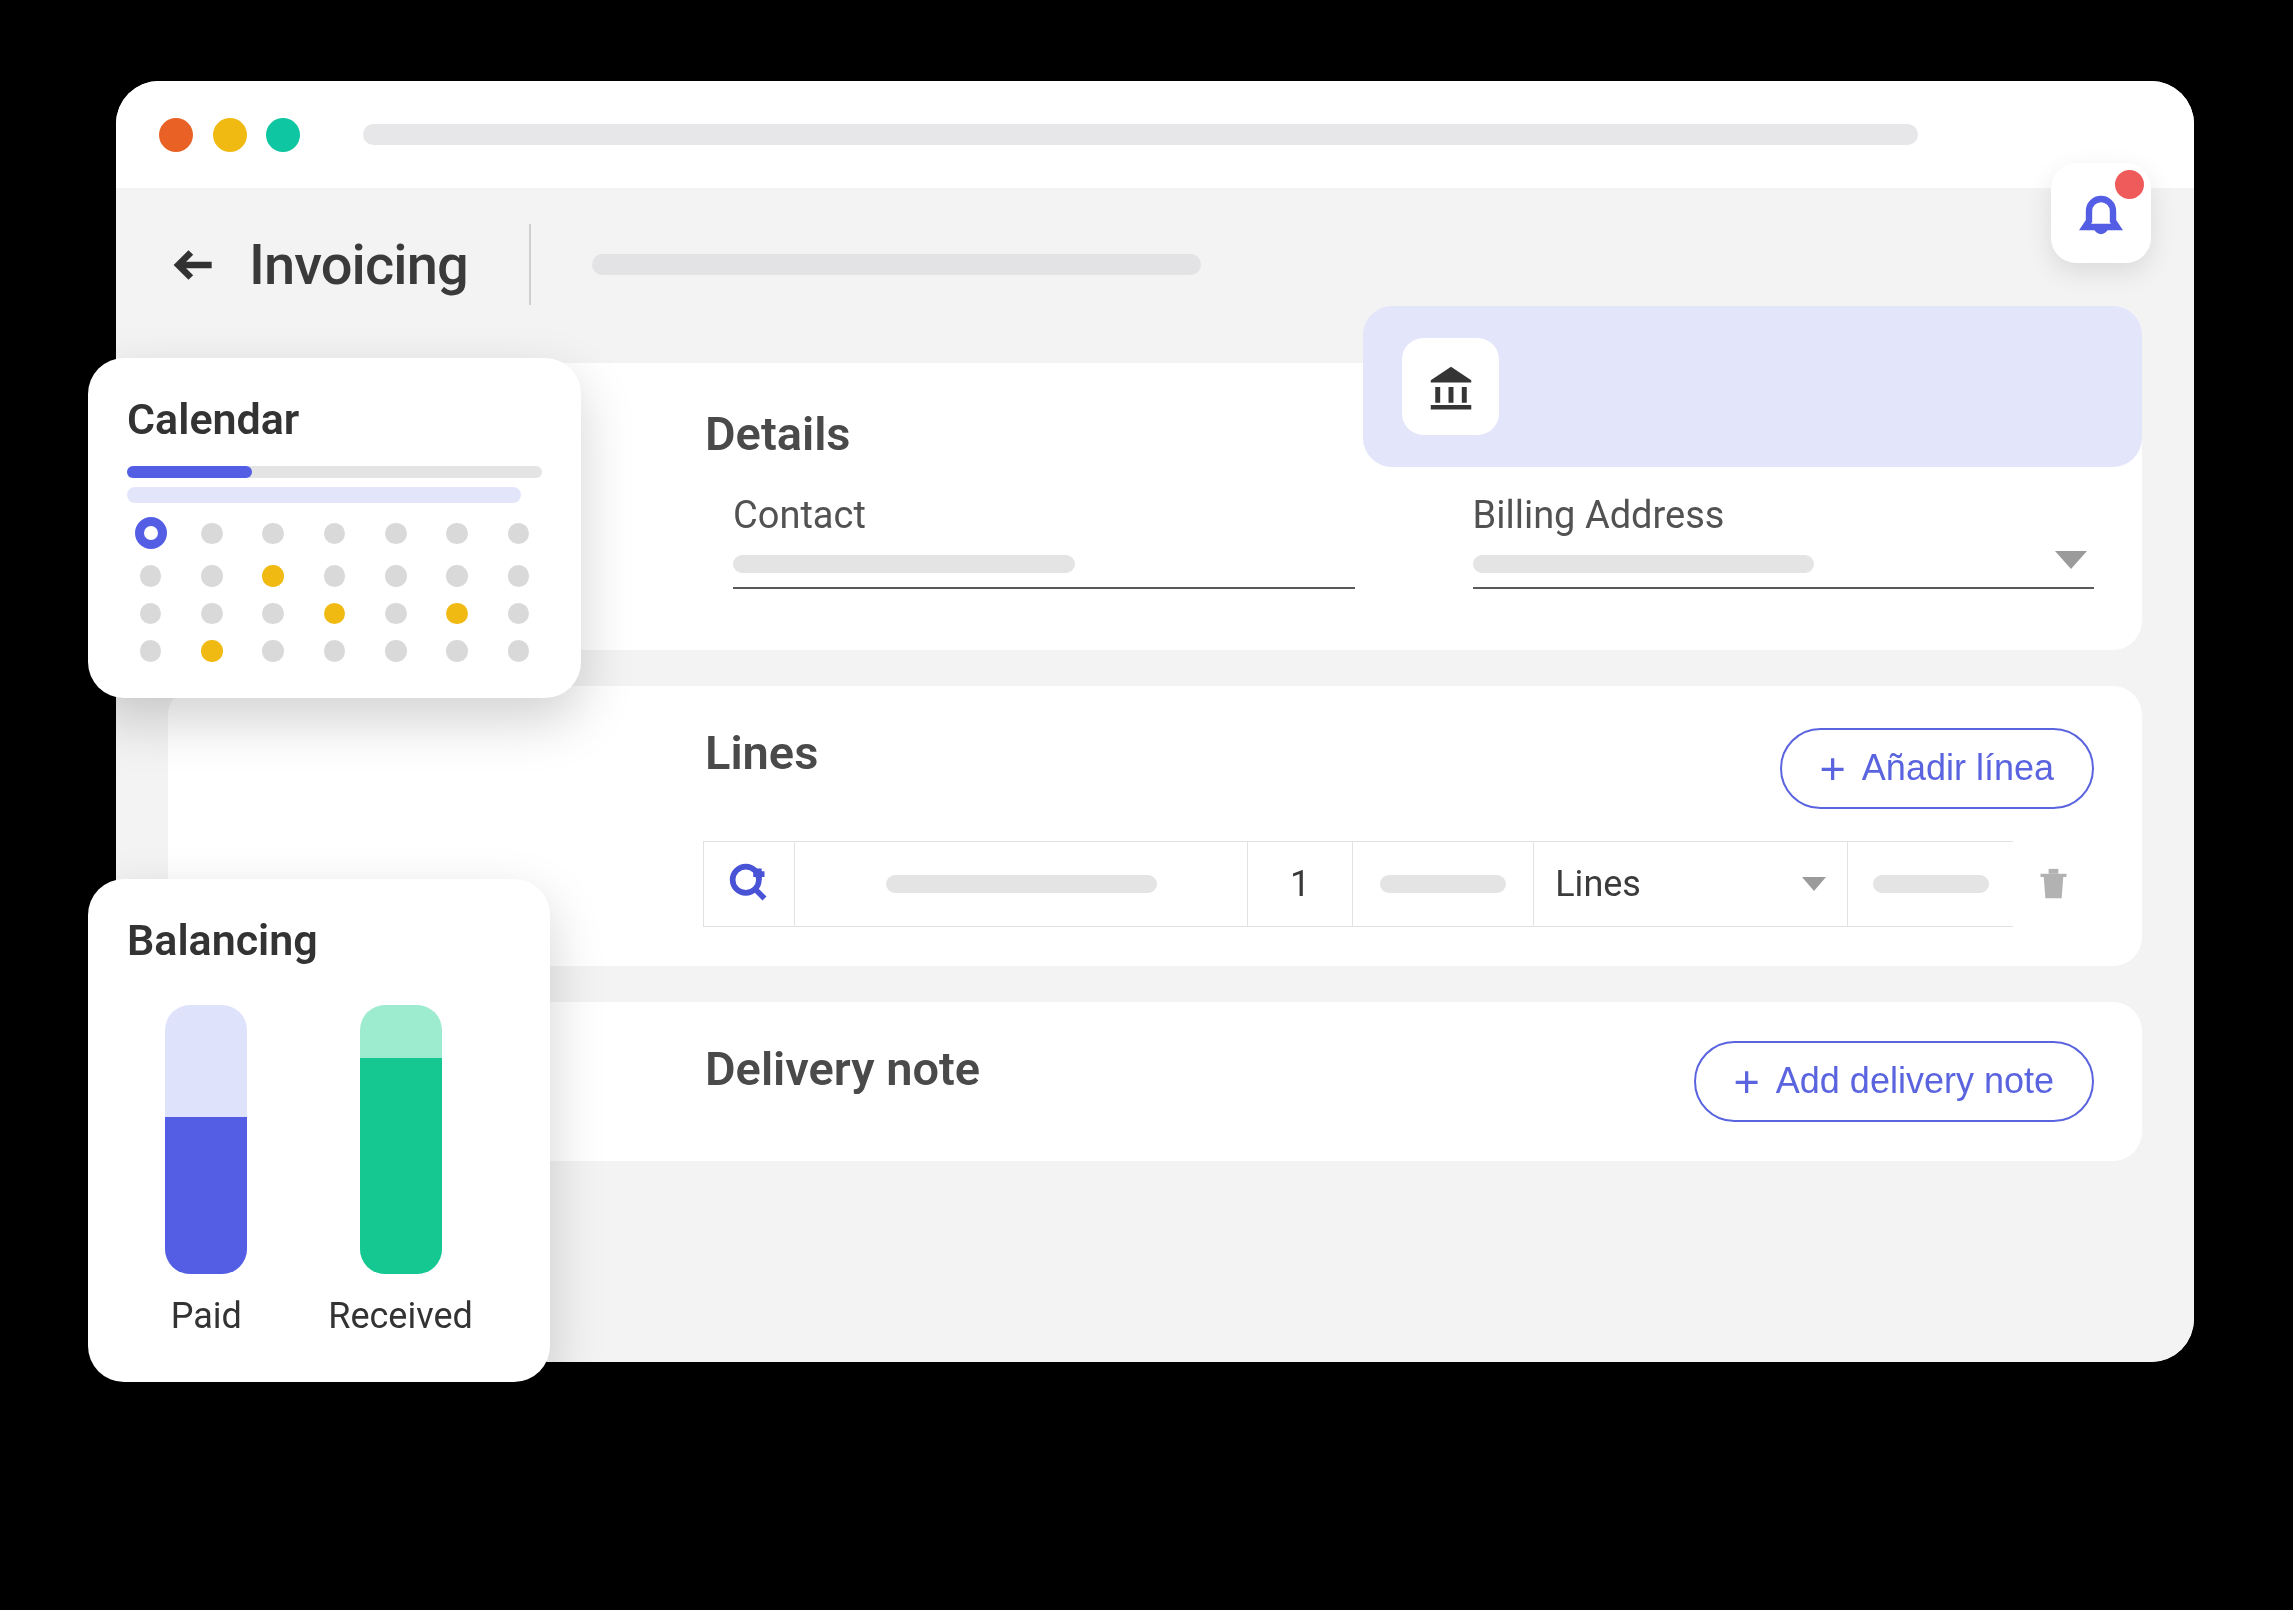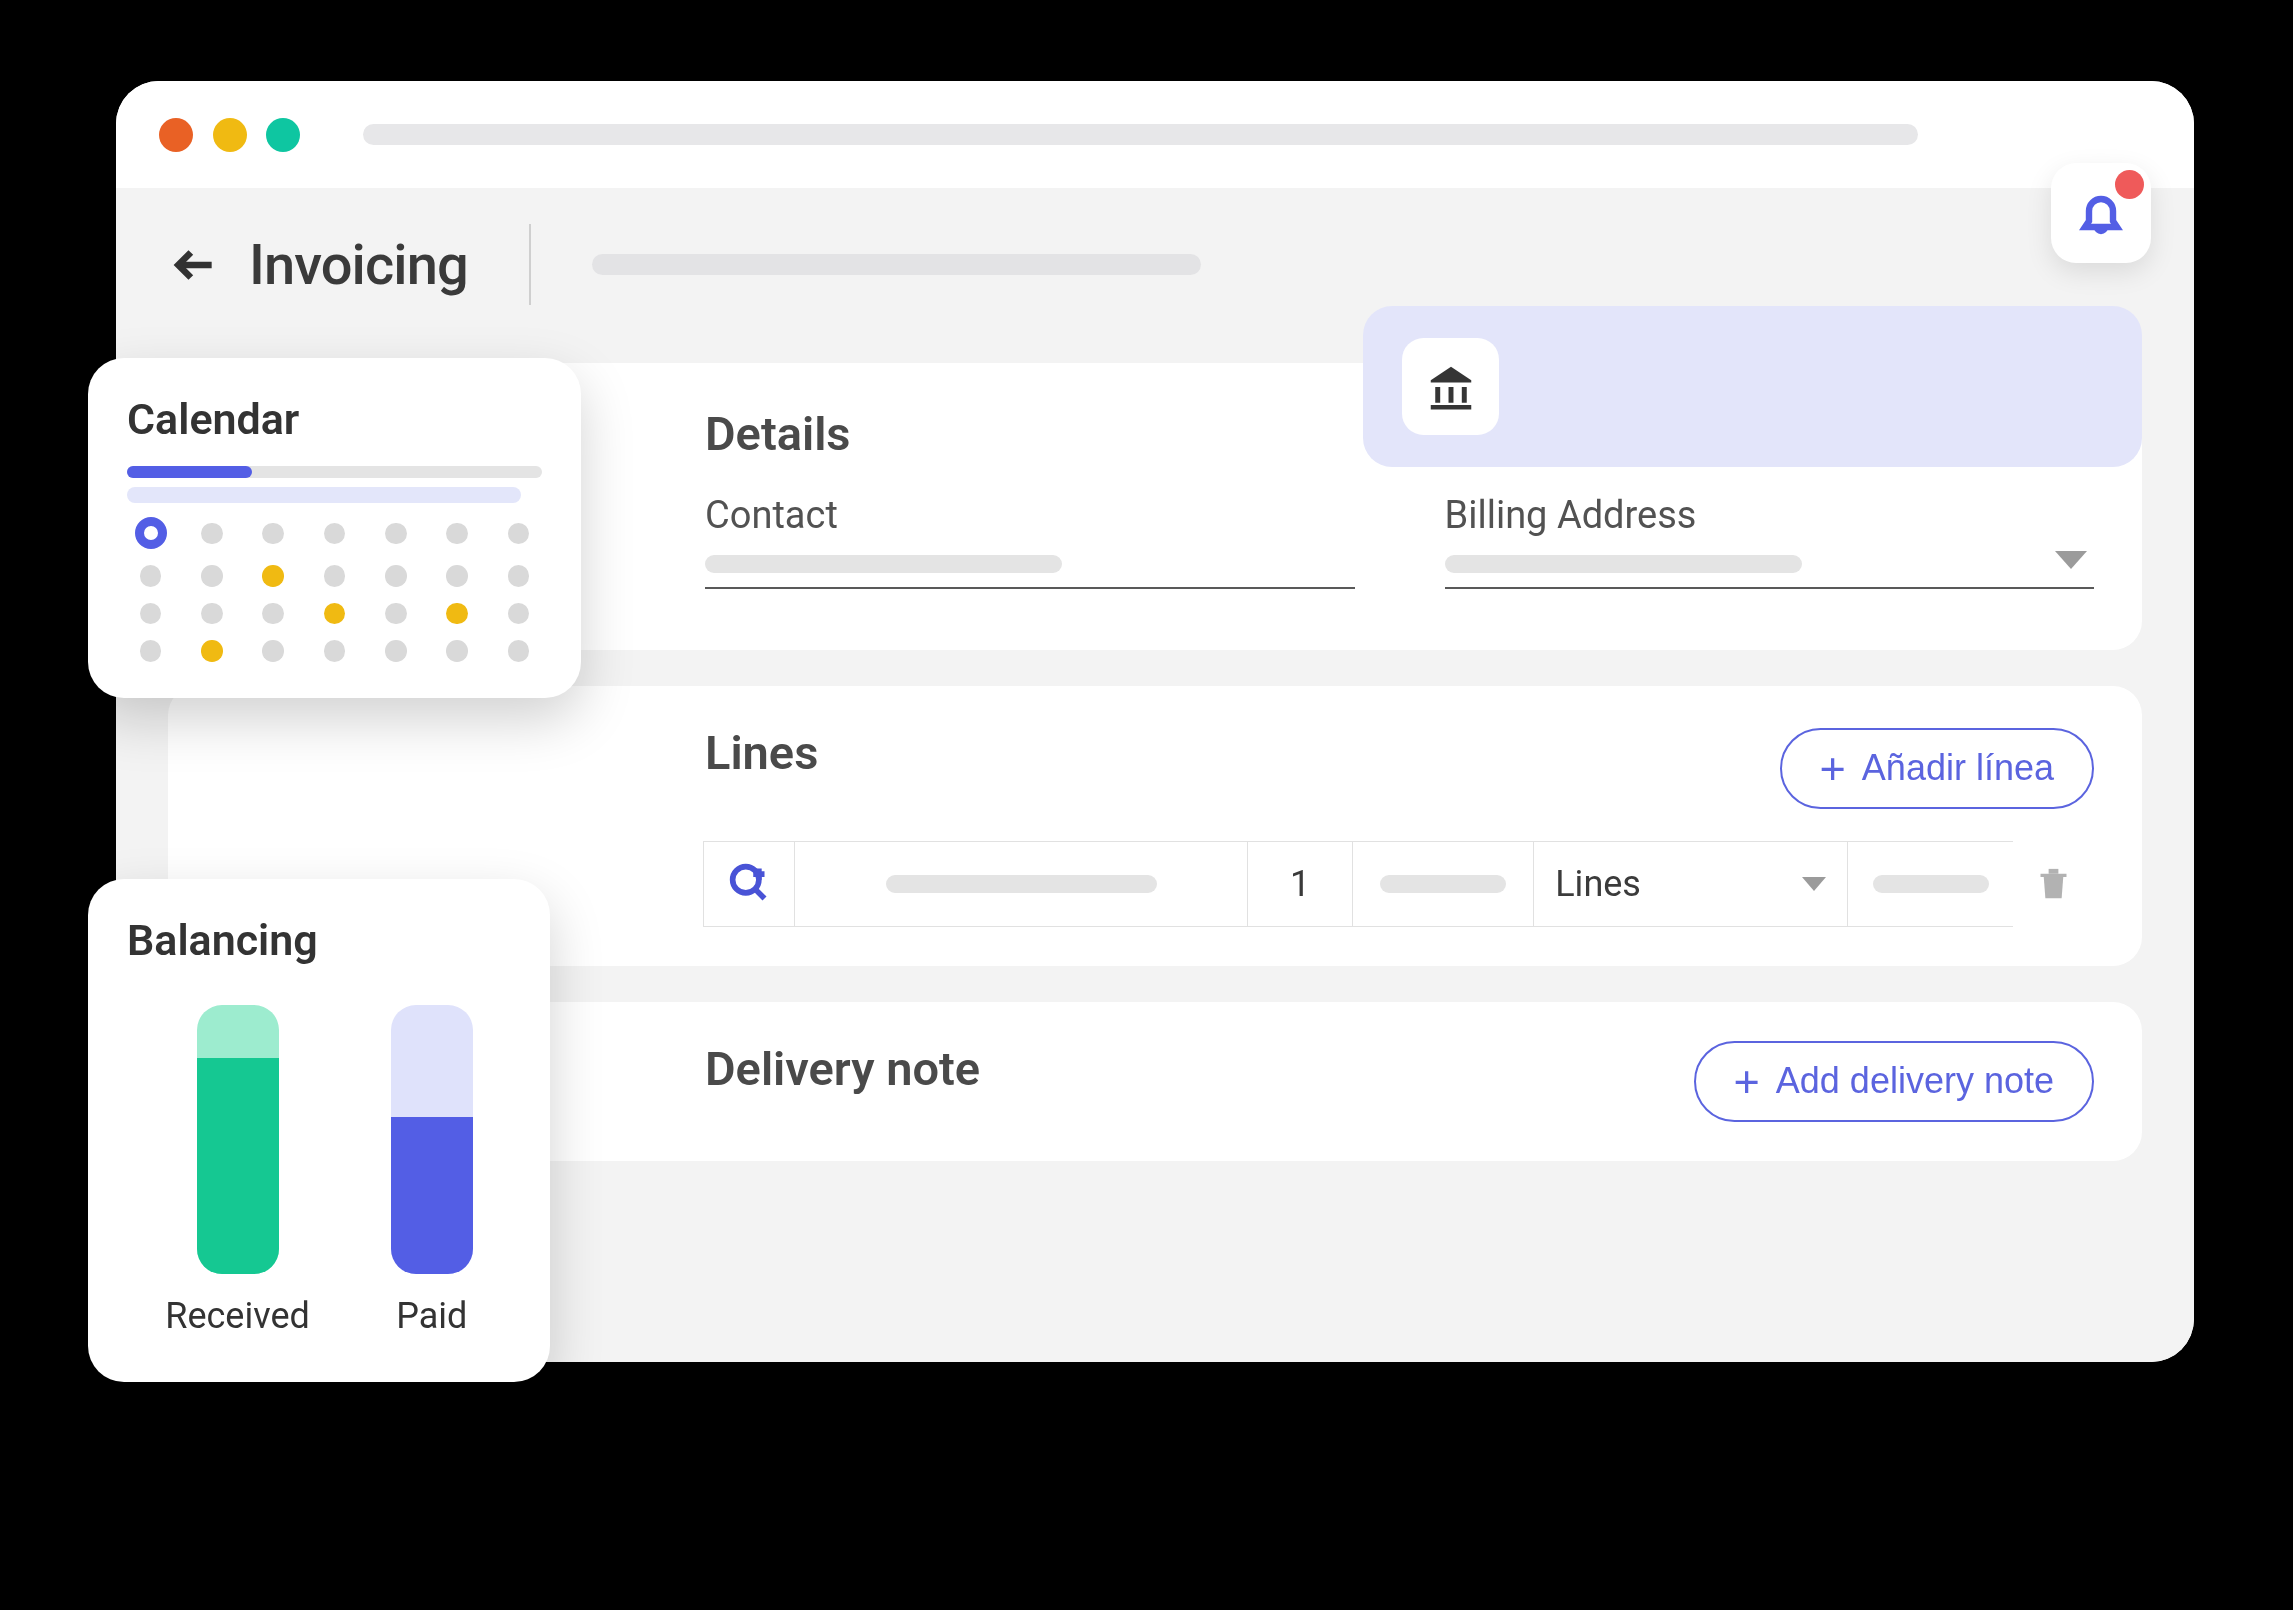--- a/index.html
+++ b/index.html
@@ -162,21 +162,21 @@
   .section-title {
     font-size: 47px;
     font-weight: 600;
     color: #4a4a4a;
     margin-bottom: 32px;
   }
   .details-fields {
     display: flex;
     gap: 90px;
   }
-  .field { flex: 1; }
+  .field { flex: 1; margin-left: 28px; }
   .field-label {
     font-size: 38px;
     color: #525252;
     margin-bottom: 18px;
     display: block;
   }
   .field-line {
     height: 21.5px;
     border-bottom: 2.7px solid #595959;
     position: relative;
@@ -456,26 +456,26 @@
     <div class="cal-dot"></div>
     <div class="cal-dot"></div>
     <div class="cal-dot"></div>
   </div>
 </div>
 
 <div class="floater balancing-card">
   <h3>Balancing</h3>
   <div class="bars-wrap">
     <div class="bar-col">
+      <div class="bar-shell paid">
+          <div class="bar-fill paid"></div>
+        </div>
+      <div class="bar-label">Paid</div>
+    </div>
+    <div class="bar-col">
       <div class="bar-shell received">
           <div class="bar-fill received"></div>
         </div>
       <div class="bar-label">Received</div>
     </div>
-    <div class="bar-col">
-      <div class="bar-shell paid">
-          <div class="bar-fill paid"></div>
-        </div>
-      <div class="bar-label">Paid</div>
-    </div>
   </div>
 </div>
 
 
 </body></html>

